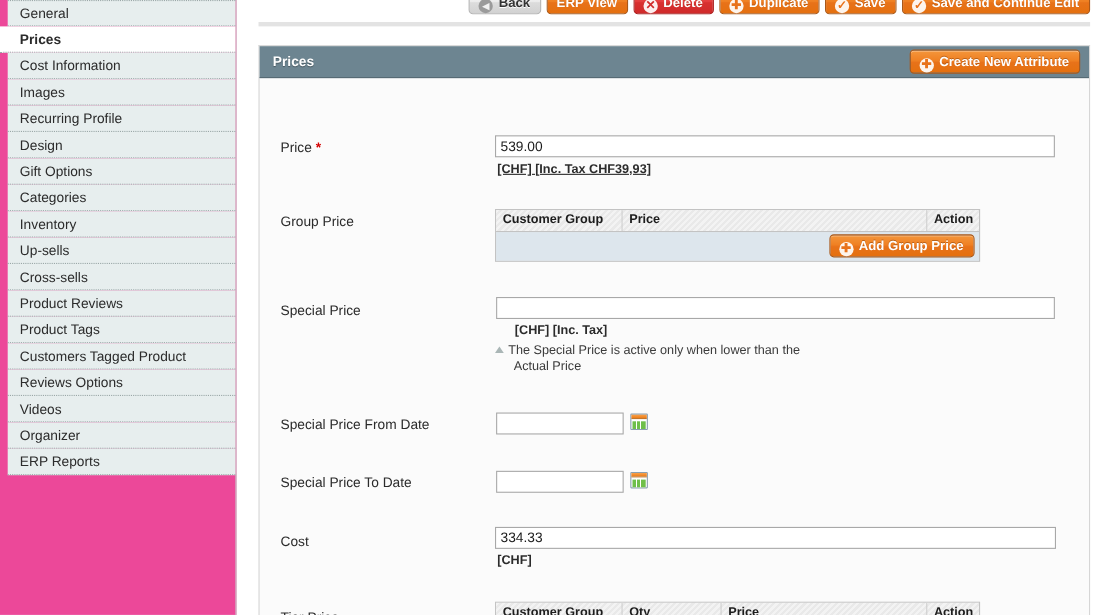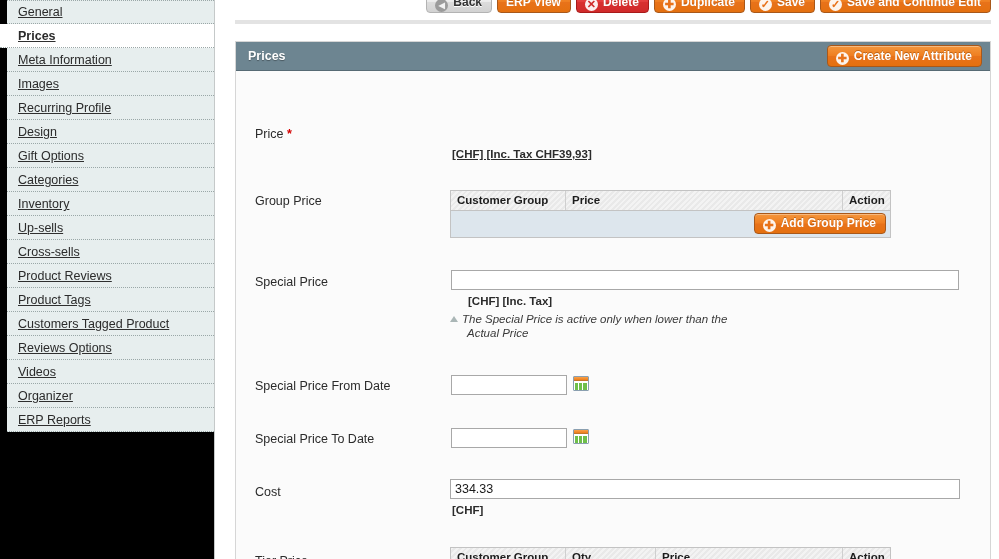--- a/index.html
+++ b/index.html
@@ -11,23 +11,22 @@
     font-size: 12px;
     color: #2f2f2f;
     overflow: hidden;
   }
   #root { position: relative; width: 999px; height: 559px; }
 
   
   #sidebar {
     position: absolute; left: 0; top: 0;
     width: 215px; height: 559px;
-    background: #000000;
+    background: #ec4899;
     border-right: 1px solid #c5c9c9;
-    text-decoration: underline;
   }
   .side-item {
     position: relative;
     margin-left: 7px;
     height: 24px;
     line-height: 23px;
     padding-left: 11px;
     font-size: 12.5px;
     color: #2b2b2b;
     background: #e7eeee;
@@ -148,21 +147,20 @@
   }
   .note {
     position: absolute;
     font-size: 11.5px; font-weight: bold; color: #2b2b2b;
   }
   .hint {
     position: absolute;
     font-size: 11.5px; color: #3a3a3a; font-weight: normal;
     line-height: 14px;
     width: 300px;
-    font-style: italic;
   }
   .hint .tri {
     display: inline-block;
     width: 0; height: 0;
     border-left: 4px solid transparent;
     border-right: 4px solid transparent;
     border-bottom: 6px solid #aab6b6;
     margin-right: 4px;
     position: relative; top: -1px;
   }
@@ -221,21 +219,21 @@
   }
 </style>
 </head>
 <body>
 
 <div id="root">
 
   <div id="sidebar">
       <div class="side-item first"><span>General</span></div>
       <div class="side-item active"><span>Prices</span></div>
-      <div class="side-item"><span>Meta Information</span></div>
+      <div class="side-item"><span>Cost Information</span></div>
       <div class="side-item"><span>Images</span></div>
       <div class="side-item"><span>Recurring Profile</span></div>
       <div class="side-item"><span>Design</span></div>
       <div class="side-item"><span>Gift Options</span></div>
       <div class="side-item"><span>Categories</span></div>
       <div class="side-item"><span>Inventory</span></div>
       <div class="side-item"><span>Up-sells</span></div>
       <div class="side-item"><span>Cross-sells</span></div>
       <div class="side-item"><span>Product Reviews</span></div>
       <div class="side-item"><span>Product Tags</span></div>
@@ -257,20 +255,21 @@
       </div>
     </div>
 
     <div id="form">
 
       <div class="row">
         <div class="lbl" style="top:46px;">
           <span>Price</span>
           <span class="req">*</span>
         </div>
+        <input class="txt" style="left: 214px; top: 42px; width: 509px;" type="text" value="539.00">
         <div class="note" style="left:216px; top:67px;text-decoration:underline;">[CHF] [Inc. Tax CHF39,93]</div>
       </div>
 
       <div class="row">
         <div class="lbl" style="top:89px;">Group Price</div>
         <div class="grid" style="left:214px; top:85px; width:441px;">
           <div class="ghead">
             <div class="gh" style="width:115px;">Customer Group</div>
             <div class="gh" style="flex:1;">Price</div>
             <div class="gh" style="width:47px;">Action</div>

